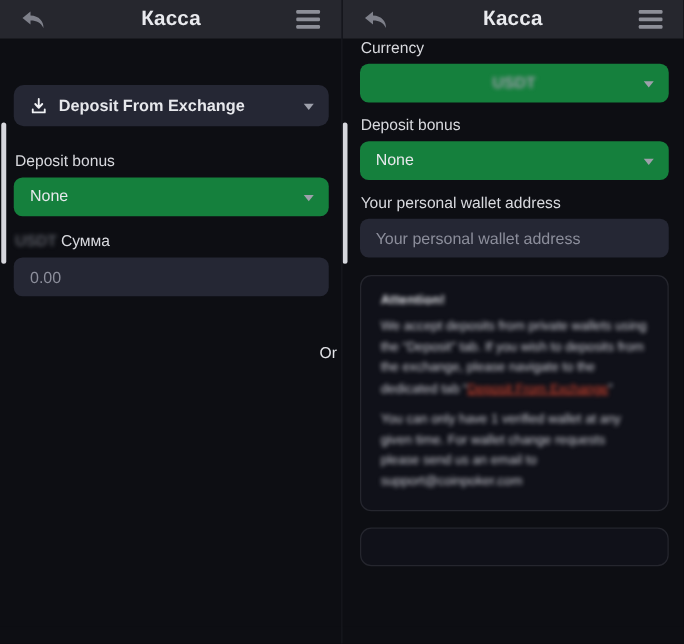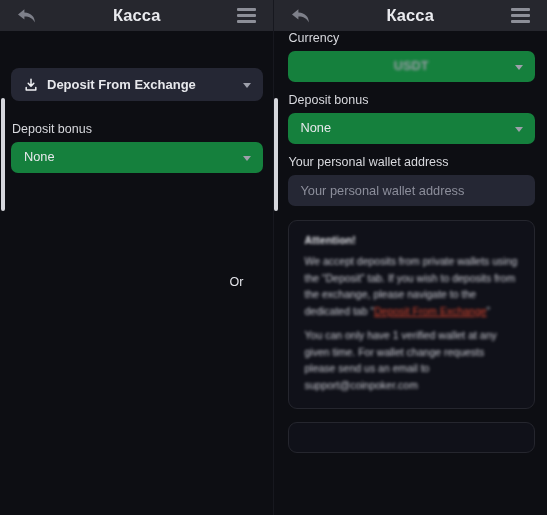--- a/index.html
+++ b/index.html
@@ -169,21 +169,21 @@
     background: #252734;
     display: flex;
     align-items: center;
     padding: 0 13px;
     font-size: 12.8px;
     color: #8c8e9b;
   }
 
   .or-text {
     position: absolute;
-    right: 30px;
+    right: 4px;
     top: 244px;
     font-size: 12.5px;
     color: #e3e4e9;
   }
 
   
   .notice {
     border: 1px solid #25262e;
     border-radius: 9px;
     background: #101119;
@@ -261,20 +261,29 @@
         </div>
 
         <div class="mt21">
           <div class="field-label">Deposit bonus</div>
           <div class="select">
             <span class="sel-value">None</span>
             <span class="caret"></span>
           </div>
         </div>
 
+        <div class="mt13">
+          <div class="field-label">
+            <span class="blurred-tag">USDT</span>
+            <span>Сумма</span>
+          </div>
+          <div class="textinput">
+            <span>0.00</span>
+          </div>
+        </div>
       </div>
 
       <div class="or-text">Or</div>
     </div>
   </div>
 
   <div class="pane-divider"></div>
 
   <div class="pane pane-right">
 

